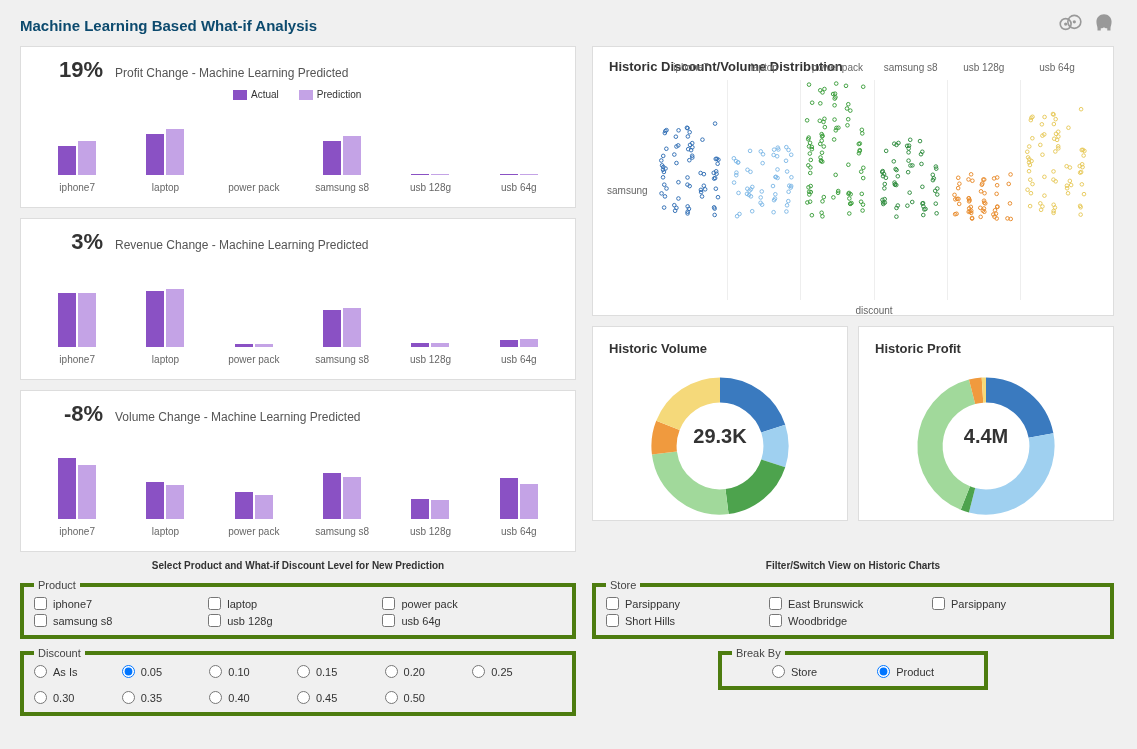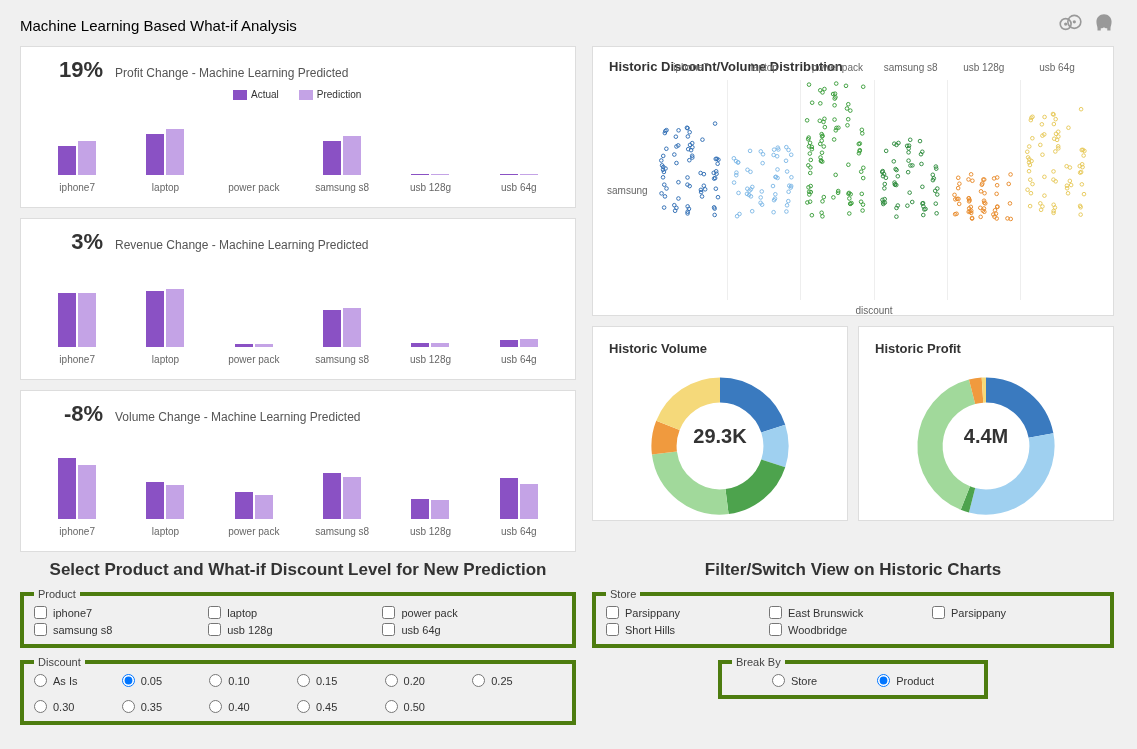--- a/index.html
+++ b/index.html
@@ -1,19 +1,19 @@
 <!DOCTYPE html>
 <html><head>
 <meta charset="utf-8">
 <style>
   * { box-sizing: border-box; margin: 0; padding: 0; }
   body { font-family: Arial, Helvetica, sans-serif; background: #f0f0f0; color: #333; font-size: 12px; }
   .page { width: 1137px; height: 749px; background: #f0f0f0; position: relative; padding: 10px 20px; }
   .top-bar { height: 30px; display:flex; align-items:center; justify-content:space-between; margin-bottom:6px;}
-  .title { font-size: 15px; color:#000000; }
+  .title { font-size: 15px; color:#0c4a6e;font-weight:bold; }
   .top-icons { display:flex; gap:8px; color:#999; }
   .top-icons svg { width:26px; height:26px; fill:#999; }
   .cols { display:flex; gap:16px; }
   .col-left { width: 556px; display:flex; flex-direction:column; gap:10px; }
   .col-right { width: 522px; display:flex; flex-direction:column; gap:10px; }
   .card { background:#fff; border:1px solid #ddd; padding:10px 12px; position:relative; }
   .metric-row { display:flex; align-items:baseline; gap:12px; margin-bottom:4px;}
   .metric { font-size:22px; font-weight:700; color:#333; min-width:70px; text-align:right;}
   .sub { font-size:12px; color:#555;}
   .bar-chart { height:110px; position:relative; }
@@ -37,21 +37,21 @@
   circle.pt { fill:none; stroke-width:1.3; }
   .donut-row { display:flex; gap:10px; }
   .donut-card { flex:1; height:195px; }
   .donut-title { font-size:13px; font-weight:700; margin:4px 0 0 4px;}
   .donut-wrap { display:flex; align-items:flex-end; justify-content:center; height:160px; position:relative;}
   .donut-center { position:absolute; left:50%; top:50%; transform:translate(-50%,-50%); font-size:20px; font-weight:700;}
   .controls-row { display:flex; gap:16px; margin-top:8px;}
   .ctrl-col { }
   .ctrl-left { width:556px; }
   .ctrl-right { width:522px; }
-  .ctrl-heading { font-size:17px; font-weight:700; text-align:center; margin-bottom:8px;}
+  .ctrl-heading { font-size:10px; font-weight:700; text-align:center; margin-bottom:8px;}
   fieldset.grp { border:4px solid #4d7c0f; padding:6px 10px 8px; margin-bottom:8px;}
   fieldset.grp > legend { font-size:11px; padding:0 4px; color:#444;}
   .check-row { display:flex; flex-wrap:wrap; gap:4px 0;}
   .check-item { width:33%; display:flex; align-items:center; gap:6px; font-size:11px;}
   .store-row .check-item { width:33%; }
   input[type="checkbox"], input[type="radio"] { margin:0;}
   .radio-row { display:flex; flex-wrap:wrap; gap:13px 0;}
   .radio-item { width:16.6%; display:flex; align-items:center; gap:6px; font-size:11px;}
   .breakby-row { display:flex; justify-content:center; gap:60px;}
   .breakby-item { display:flex; align-items:center; gap:6px; font-size:11px;}

